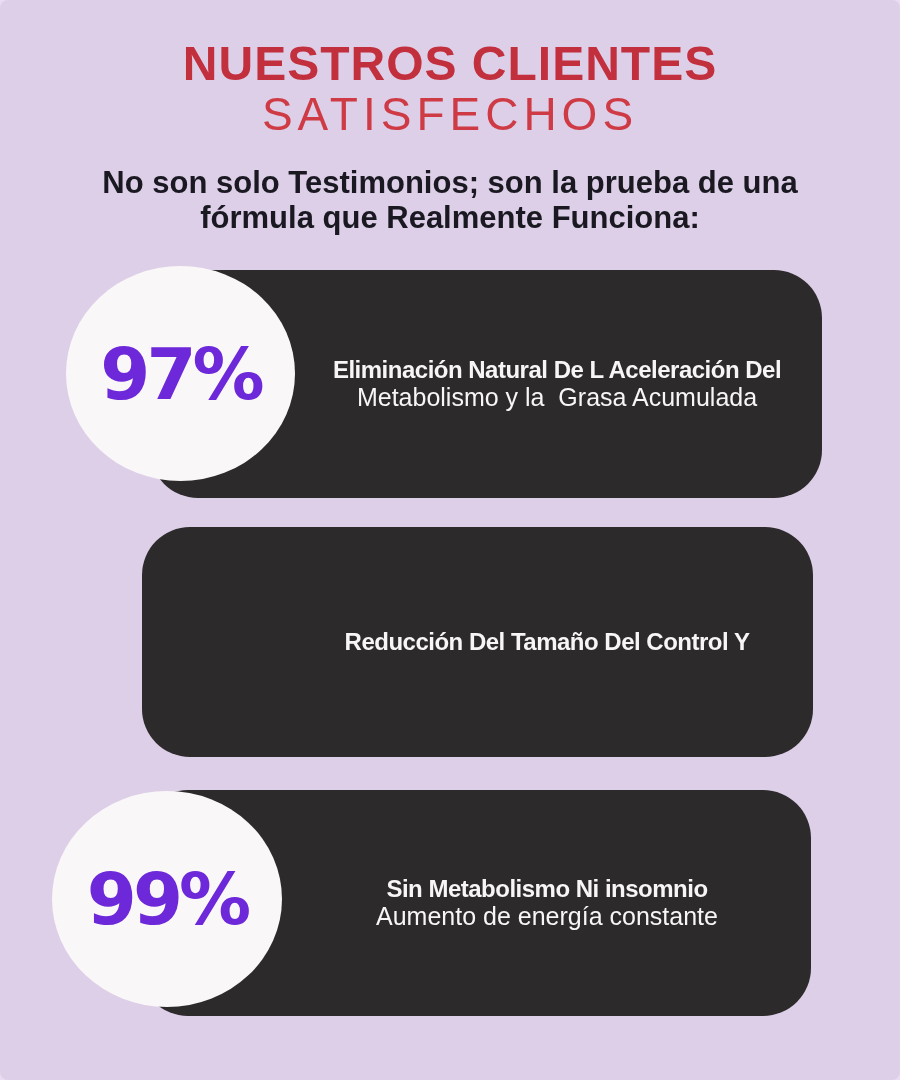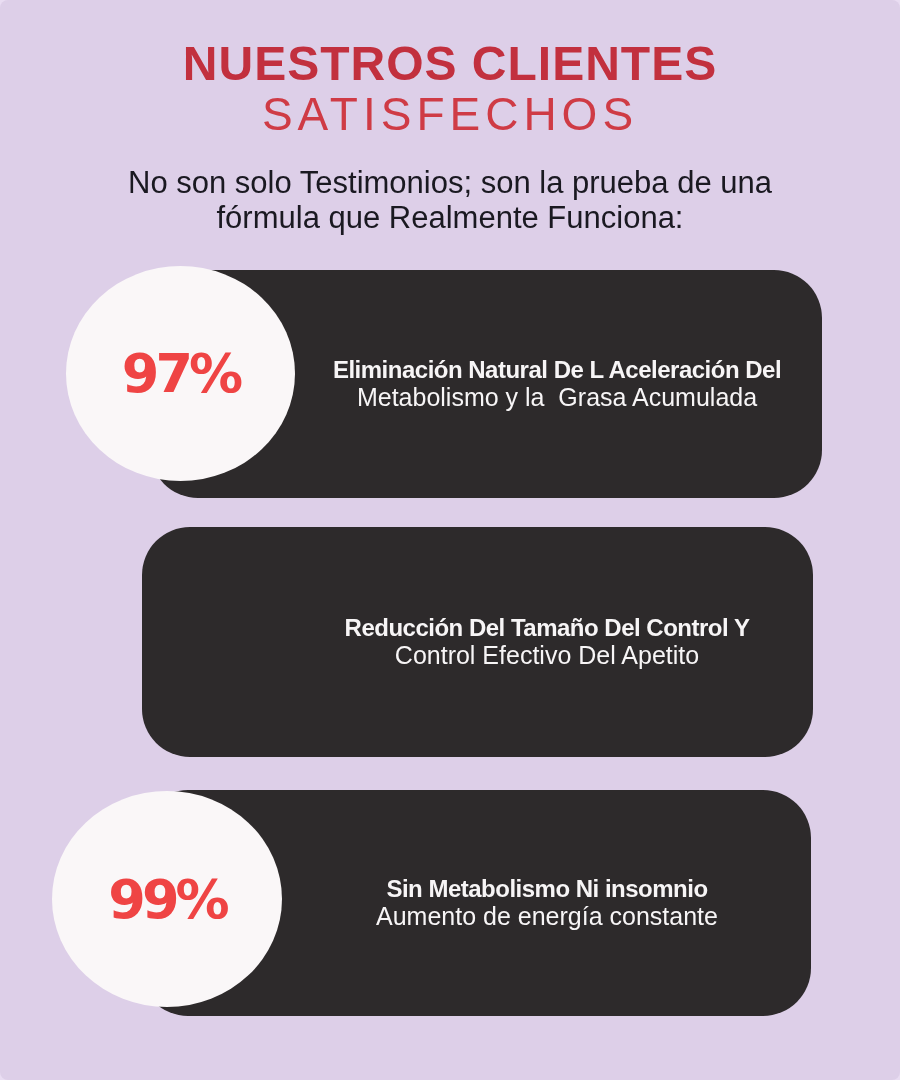--- a/index.html
+++ b/index.html
@@ -39,21 +39,21 @@
     font-size: 46px;
     font-weight: 400;
     letter-spacing: 5px;
     line-height: 1.0;
     margin-top: 3px;
     color: #cf3b45;
   }
   .subtitle {
     margin-top: 28px;
     font-size: 31px;
-    font-weight: 400;
+    font-weight: 700;
     line-height: 1.14;
     color: #1a1921;
   }
   .stat-card {
     position: absolute;
     background: #2d2a2b;
     border-radius: 48px;
   }
   .card-1 { left: 150px; top: 270px; width: 672px; height: 228px; }
   .card-2 { left: 142px; top: 527px; width: 671px; height: 230px; }
@@ -64,24 +64,24 @@
     border-radius: 50%;
     display: flex;
     align-items: center;
     justify-content: center;
   }
   .circle-1 { left: 66px; top: 266px; width: 229px; height: 215px; }
   .circle-2 { left: 51px; top: 529px; width: 230px; height: 213px; }
   .circle-3 { left: 52px; top: 791px; width: 230px; height: 216px; }
   .percent-value {
     font-family: "DejaVu Sans", sans-serif;
-    font-size: 54px;
+    font-size: 72px;
     font-weight: 800;
     letter-spacing: -4px;
-    color: #ef4444;
+    color: #6d28d9;
   }
   .card-text {
     position: absolute;
     display: flex;
     flex-direction: column;
     justify-content: center;
     align-items: center;
     text-align: center;
     color: #f7f5f6;
   }
@@ -121,21 +121,20 @@
     <div class="stat-heading">Eliminación Natural De L Aceleración Del</div>
     <div class="stat-subheading">Metabolismo y la  Grasa Acumulada</div>
   </div>
   <div class="percent-circle circle-1">
     <div class="percent-value">97%</div>
   </div>
 
   <div class="stat-card card-2"></div>
   <div class="card-text text-2">
     <div class="stat-heading">Reducción Del Tamaño Del Control Y</div>
-    <div class="stat-subheading">Control Efectivo Del Apetito</div>
   </div>
 
   <div class="stat-card card-3"></div>
   <div class="card-text text-3">
     <div class="stat-heading">Sin Metabolismo Ni insomnio</div>
     <div class="stat-subheading">Aumento de energía constante</div>
   </div>
   <div class="percent-circle circle-3">
     <div class="percent-value">99%</div>
   </div>

